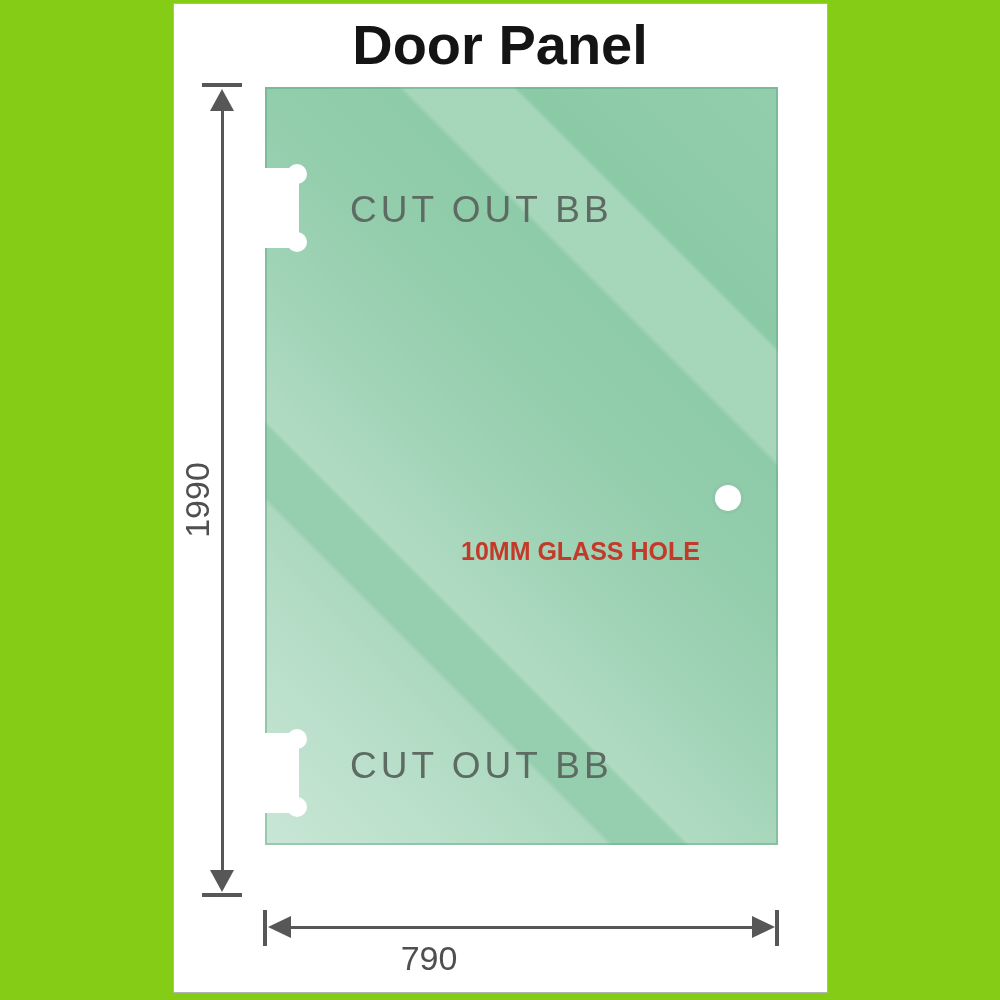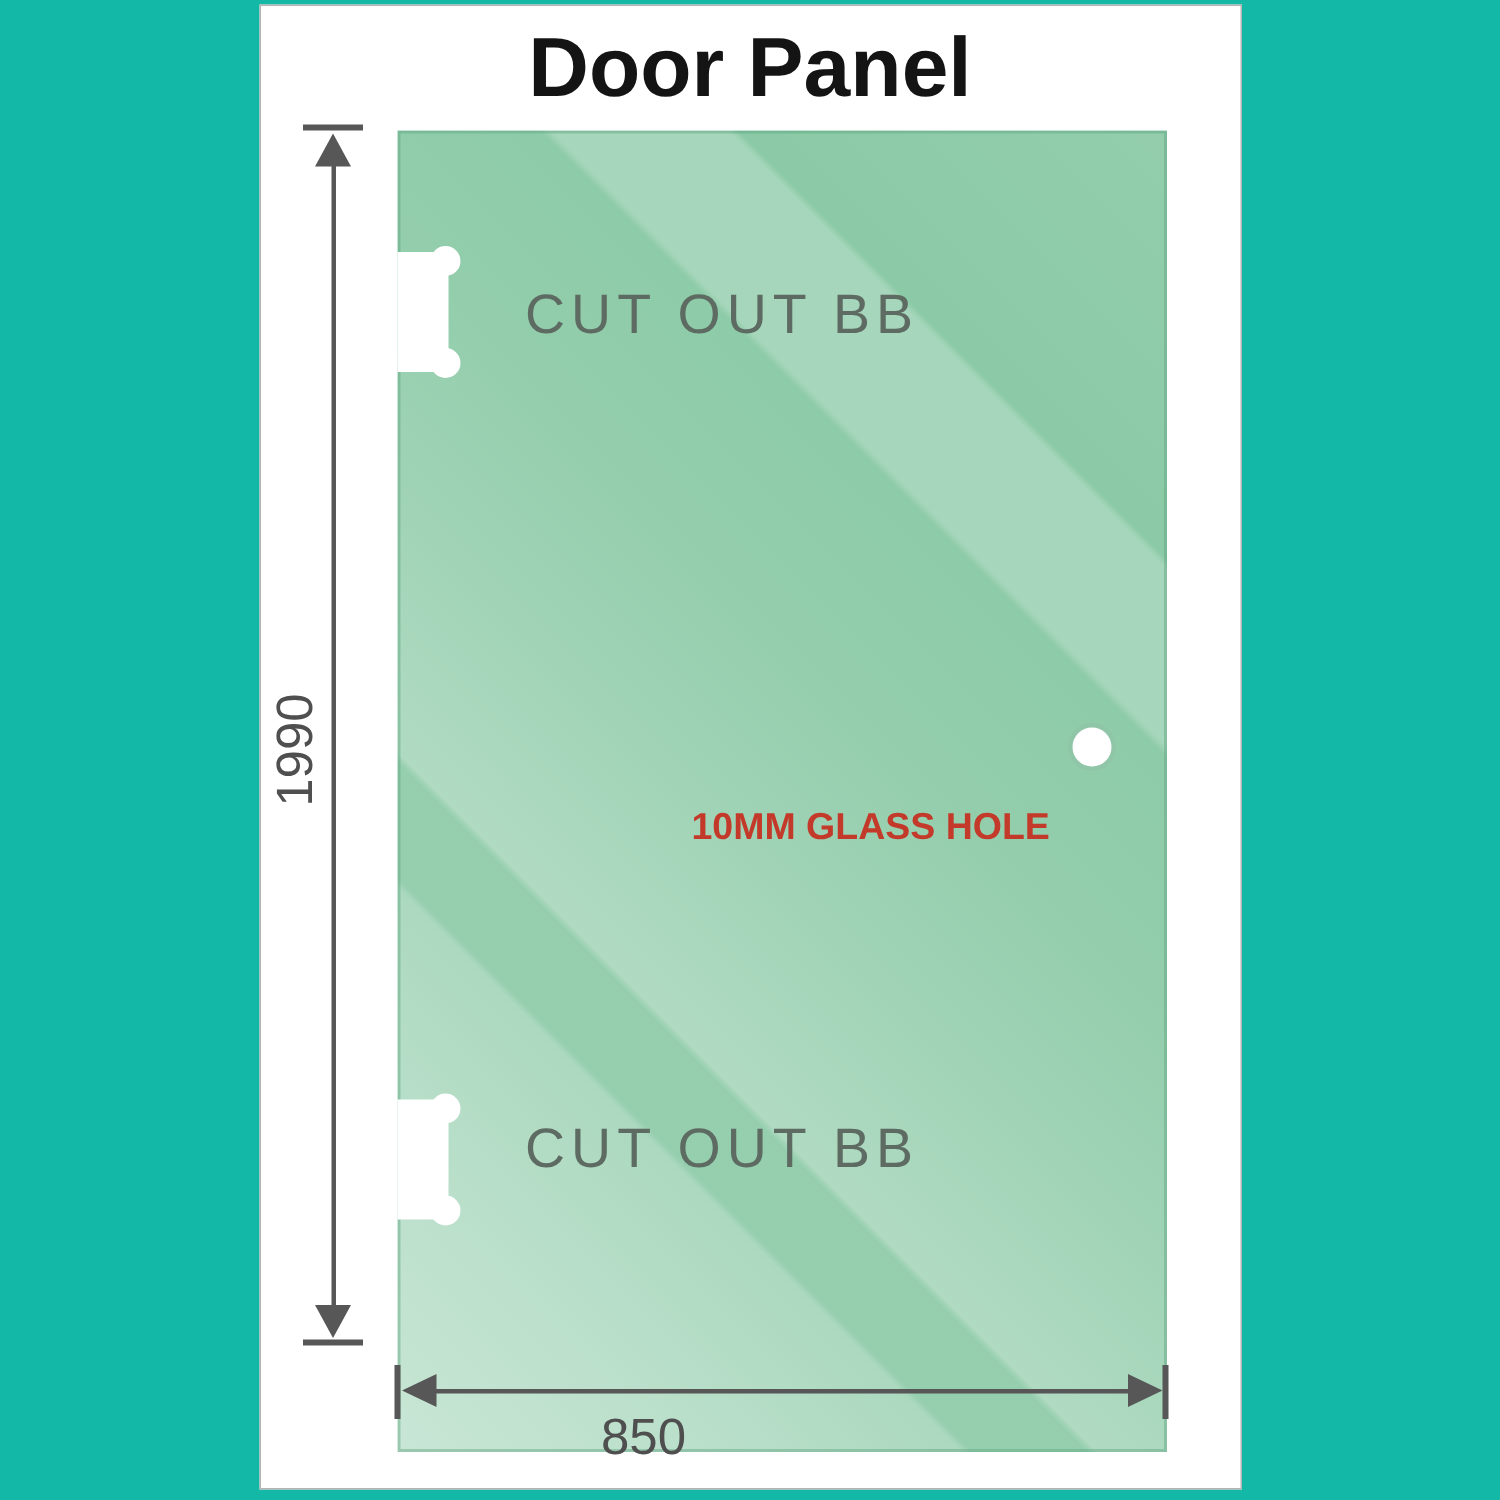--- a/index.html
+++ b/index.html
@@ -1,32 +1,32 @@
 <!DOCTYPE html>
 <html><head>
 <meta charset="utf-8">
 <style>
   html,body { margin:0; padding:0; background:#ffffff; }
   .canvas {
     position:relative; width:1000px; height:1000px;
-    background:#14b8a6; overflow:hidden;
+    background:#84cc16; overflow:hidden;
     font-family:"Liberation Sans", sans-serif;
   }
   .frame {
     position:absolute; left:173px; top:3px; width:653px; height:988px;
     border:1px solid #b3b3b3; background:#ffffff;
   }
   .title {
     position:absolute; left:173px; top:12px; width:654px;
     margin:0; text-align:center;
     font-size:56px; font-weight:bold; color:#141414; letter-spacing:0px;
   }
   
   .glass-panel {
-    position:absolute; left:265px; top:87px; width:513px; height:881px;
+    position:absolute; left:265px; top:87px; width:513px; height:758px;
     background:
       linear-gradient(45deg,
         rgba(255,255,255,0.55) 0%,
         rgba(255,255,255,0.38) 20%,
         rgba(255,255,255,0.30) 27%,
         rgba(255,255,255,0.12) 27.5%,
         rgba(255,255,255,0.12) 33%,
         rgba(255,255,255,0.34) 33.5%,
         rgba(255,255,255,0.22) 45%,
         rgba(255,255,255,0.10) 58%,
@@ -143,15 +143,15 @@
   <div class="dim v-line"></div>
   <div class="arrow arrow-down"></div>
   <div class="dim v-cap-bottom"></div>
   <div class="dim-label dim-label-height">1990</div>
 
   <div class="dim h-cap-left"></div>
   <div class="arrow arrow-left"></div>
   <div class="dim h-line"></div>
   <div class="arrow arrow-right"></div>
   <div class="dim h-cap-right"></div>
-  <div class="dim-label dim-label-width">850</div>
+  <div class="dim-label dim-label-width">790</div>
 
 </div>
 
 </body></html>

